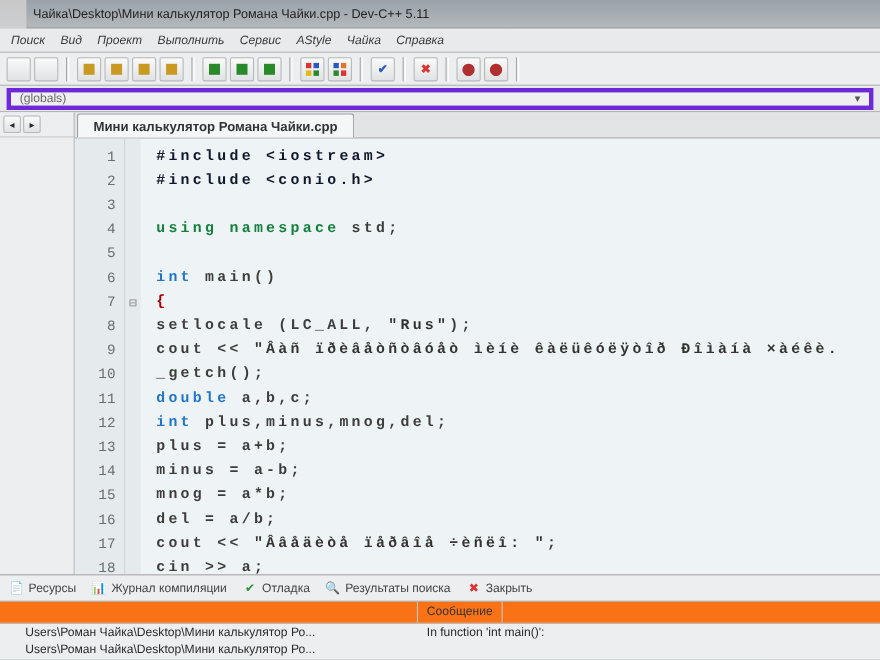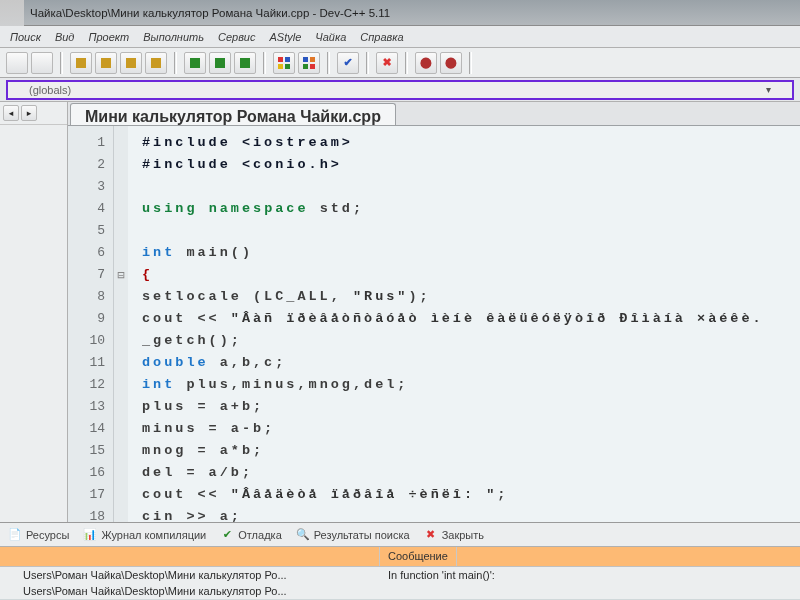--- a/index.html
+++ b/index.html
@@ -74,22 +74,22 @@
   .scope {
     height: 24px;
     display:flex; align-items:center;
     padding: 0 6px;
     background:#e6e8ea;
     border-bottom:1px solid #b0b0b0;
   }
   .scope-combo {
     flex:1; height:20px;
     background:#efefef;
-    border:2px solid #6d28d9;
-    padding:0 21px;
+    border:4px solid #6d28d9;
+    padding:0 8px;
     display:flex; align-items:center;
     color:#666;
     font-size:11px;
   }
   .combo-arrow { margin-left:auto; font-size:10px; color:#555; }
 
   
   .main {
     display:flex;
     height: 420px;
@@ -114,21 +114,21 @@
     border-bottom:1px solid #9da1a4;
     padding-left:2px;
   }
   .tab {
     height:22px;
     padding:4px 14px 0;
     background:#f4f6f7;
     border:1px solid #9da1a4;
     border-bottom:none;
     border-radius:3px 3px 0 0;
-    font-size:16px;
+    font-size:12px;
     color:#333;
     font-weight:700;
   }
 
   .code-area {
     flex:1;
     display:flex;
     background:#eef3f5;
     overflow:hidden;
   }
@@ -168,21 +168,21 @@
     padding:0 8px;
     border-bottom:1px solid #b0b0b0;
     font-size:11px;
   }
   .ptab { display:flex; align-items:center; gap:4px; color:#444; }
   .pico { width:14px; height:14px; display:inline-flex; align-items:center; justify-content:center; }
 
   .msg-head {
     height:20px;
     display:flex;
-    background:#fdba74;
+    background:#f97316;
     border-bottom:1px solid #c0c0c0;
     font-size:11px;
     color:#333;
   }
   .msg-head > div { padding:3px 8px; border-right:1px solid #c8c8c8; }
   .mc1 { width:380px; }
   .msg-rows { font-size:11px; }
   .msg-row { display:flex; padding:2px 0; }
   .msg-row .mc1 { width:380px; padding:0 23px; white-space:nowrap; overflow:hidden; text-overflow:ellipsis; }
   .msg-row .mc2 { padding:0 8px;text-align:center; }

